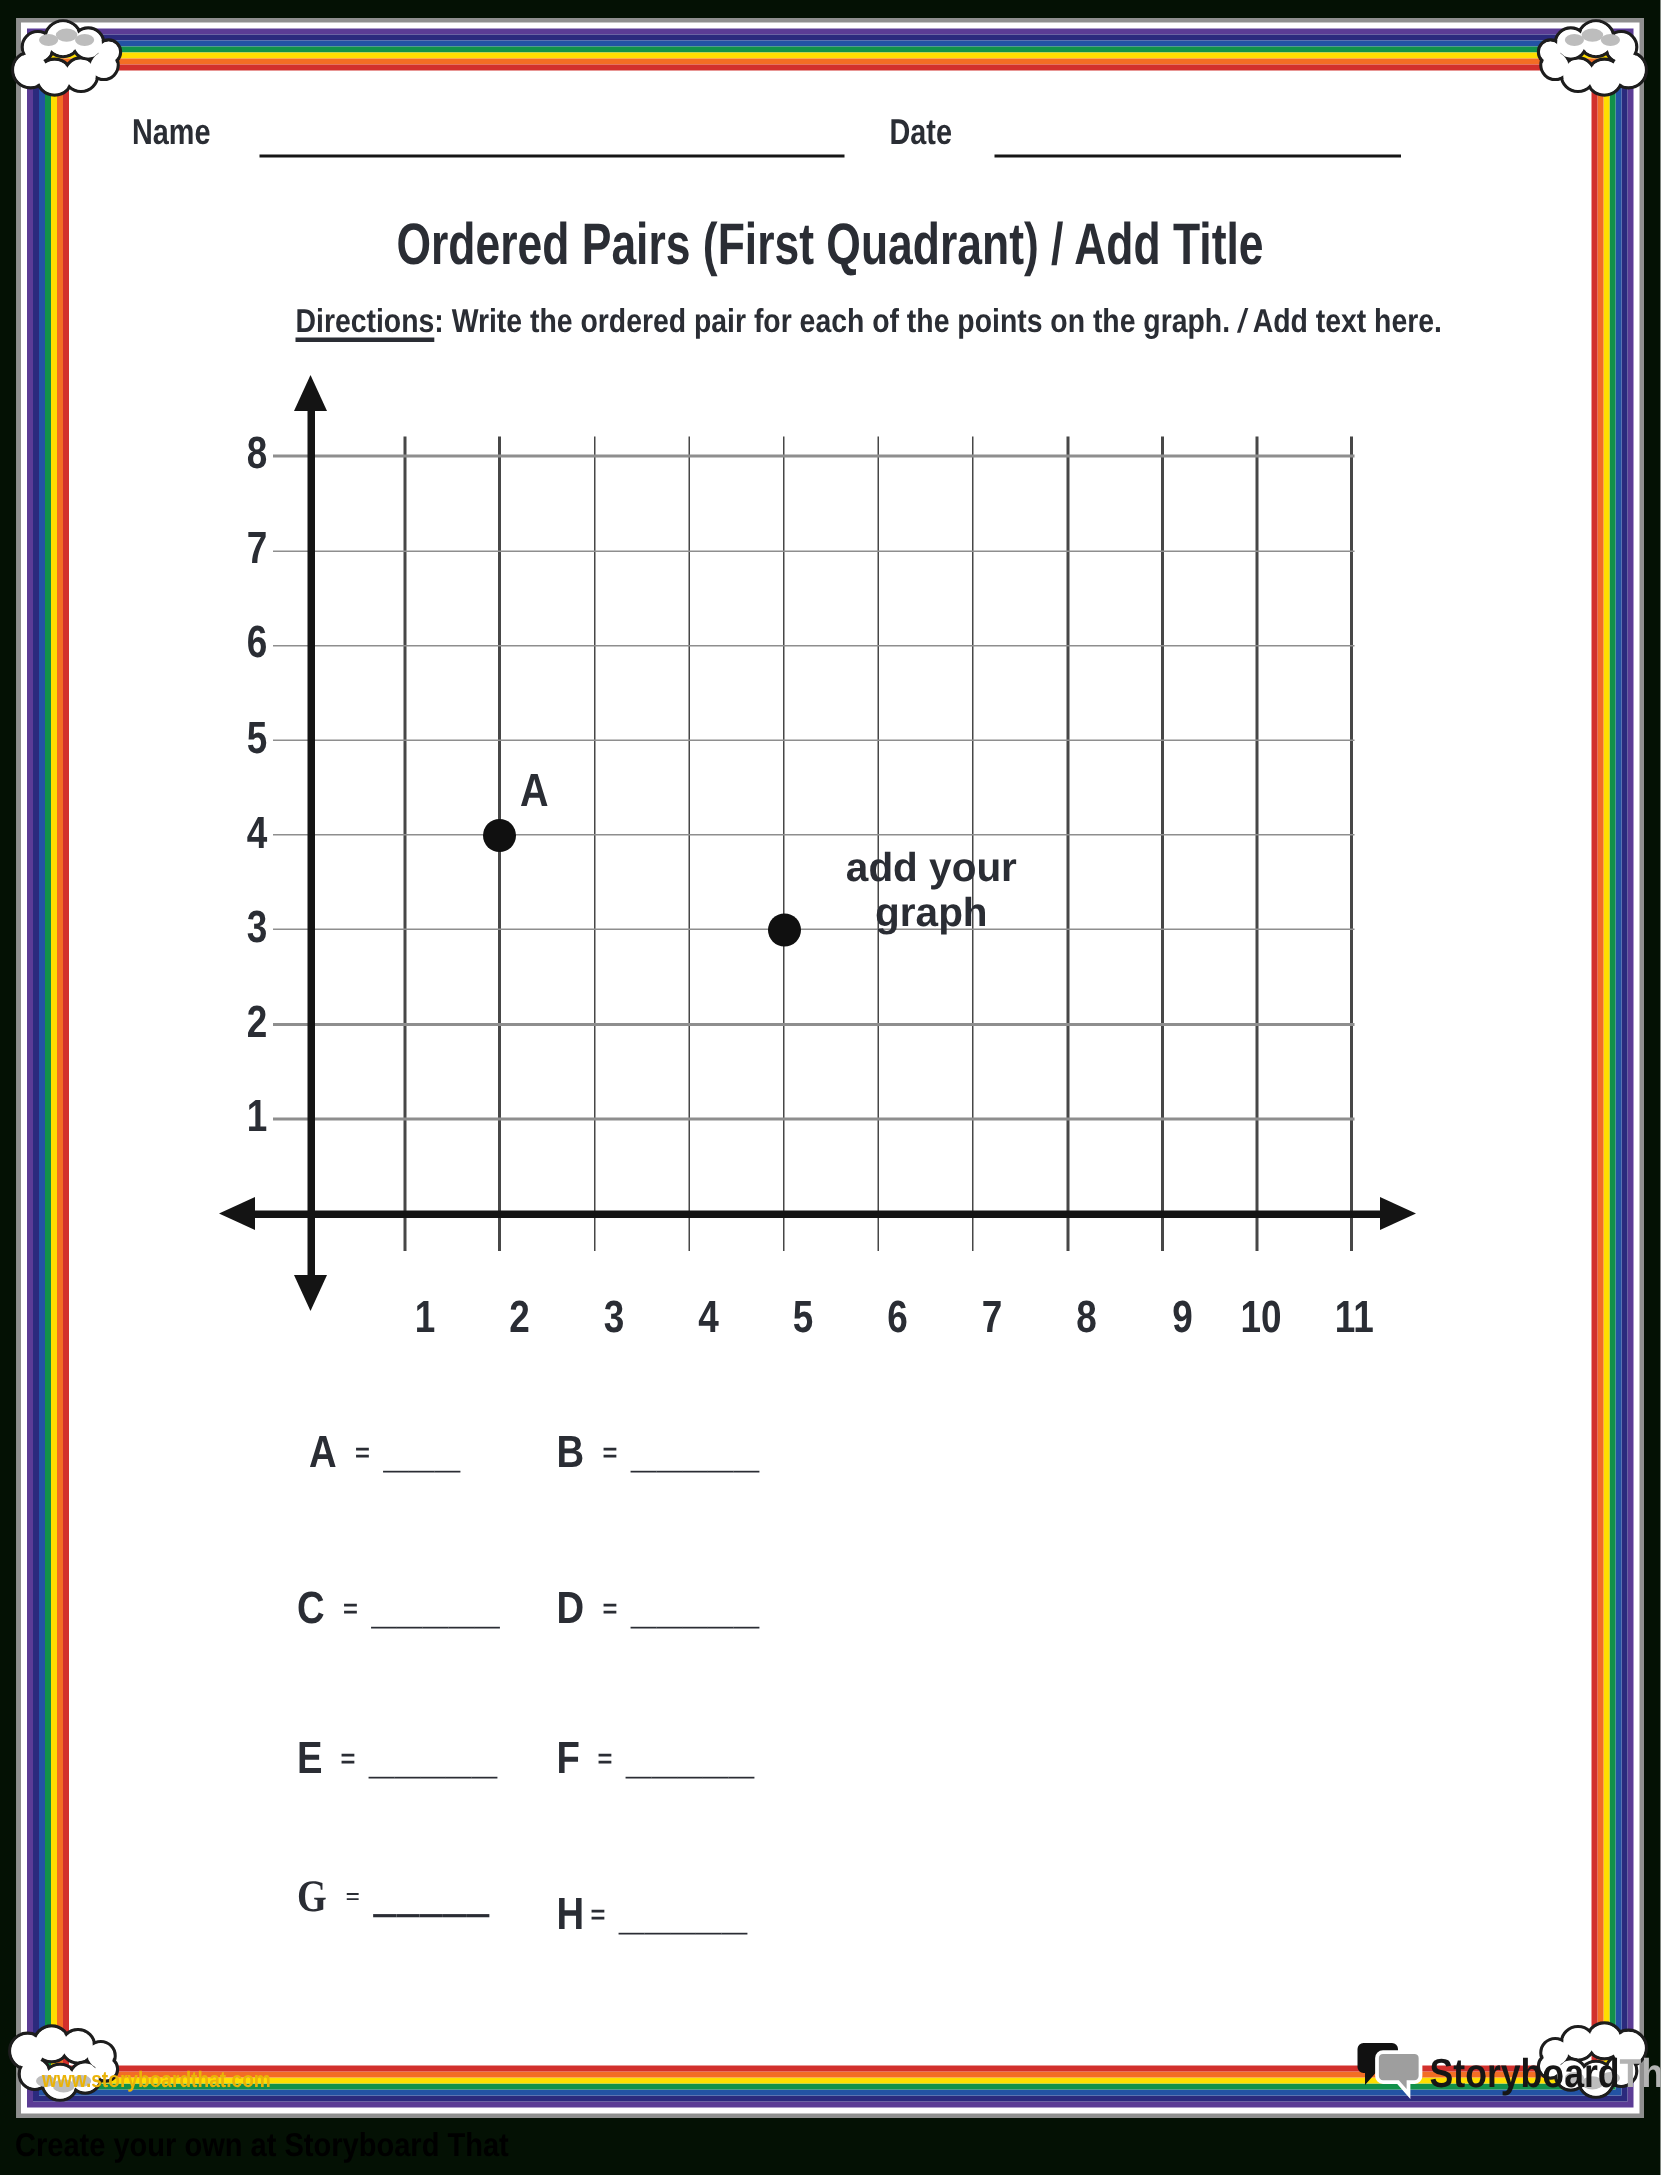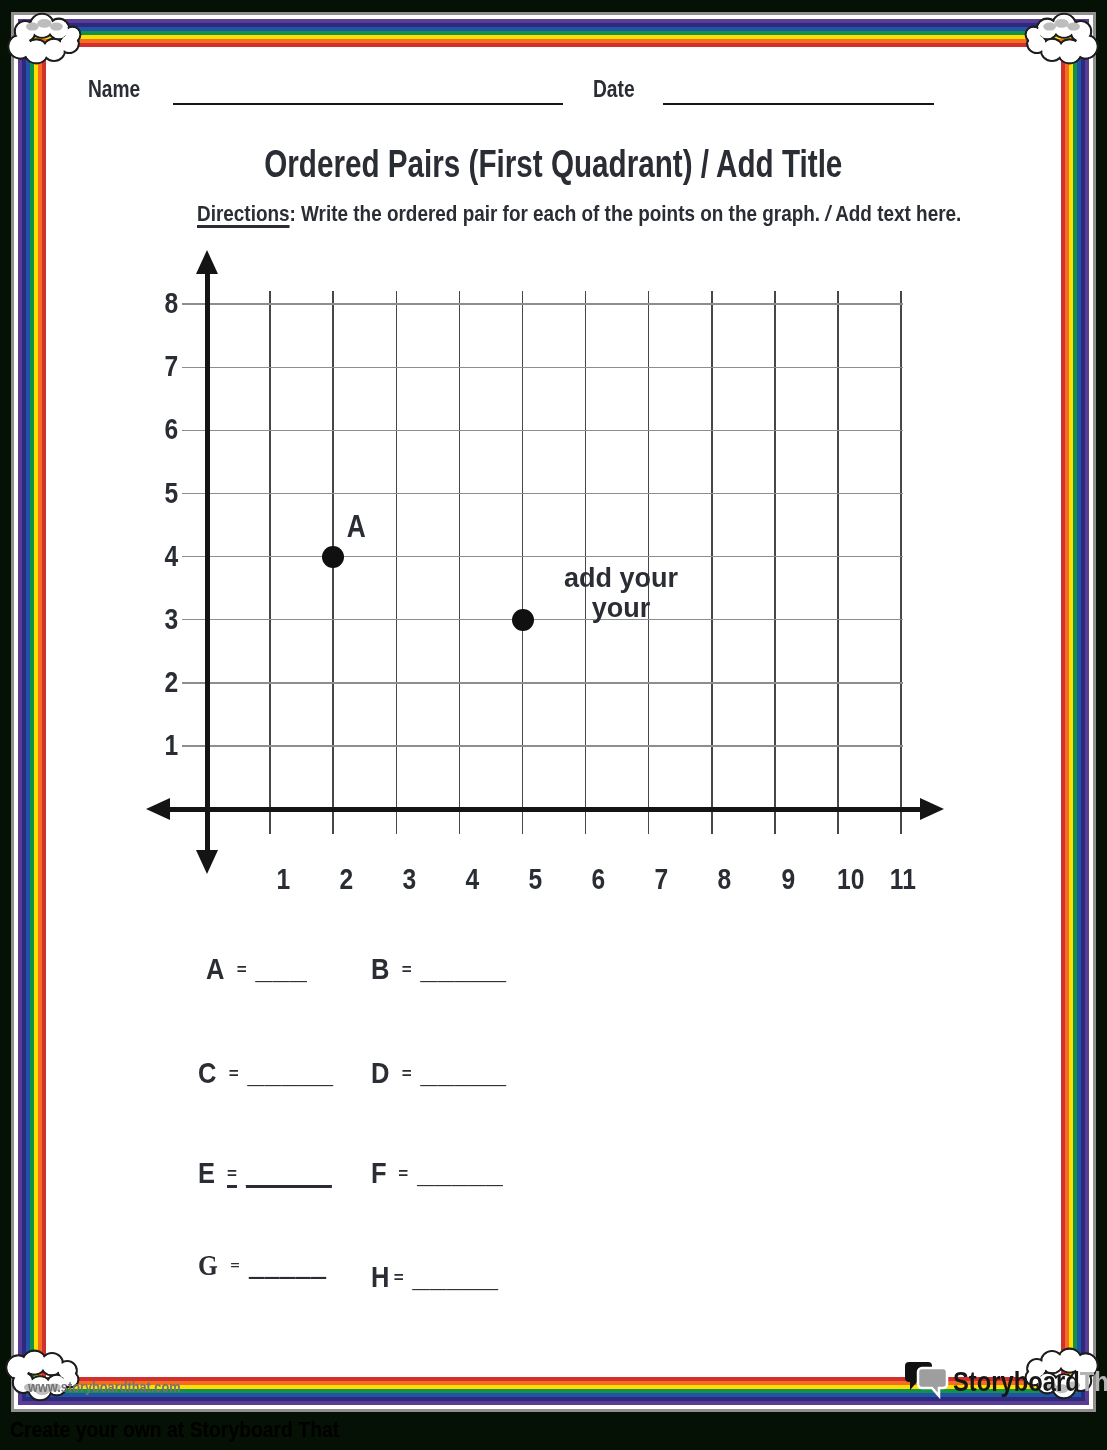--- a/index.html
+++ b/index.html
@@ -49,21 +49,21 @@
   .dot{position:absolute;width:22px;height:22px;border-radius:50%;background:#101010;}
   .pointlabel{position:absolute;font-size:31px;font-weight:800;}
   #annotation{position:absolute;text-align:center;font-size:27px;font-weight:800;line-height:30px;}
   
   .answer-item{position:absolute;font-size:30px;font-weight:700;white-space:nowrap;}
   .answer-item .ltr{display:inline-block;transform:scaleX(.85);transform-origin:0 50%;}
   .answer-item .eq{font-size:17px;font-weight:800;margin:0 9px;position:relative;top:-4px;}
   .answer-item .eq.tight{margin-left:1px;}
   .answer-item .blank{letter-spacing:.5px;}
   
-  #website{left:28px;top:1378px;font-size:15px;font-weight:700;color:#737373;z-index:5;}
+  #website{left:28px;top:1378px;font-size:15px;font-weight:700;color:#eab308;z-index:5;}
   #logo{left:903px;top:1360px;z-index:5;display:flex;align-items:center;}
   #logo .logotext{font-size:27px;font-weight:700;transform:scaleX(.88);transform-origin:0 50%;display:inline-block;white-space:nowrap;margin-left:4px;}
   #logo .lt1{color:#161616;}
   #logo .lt2{color:#b3b3b3;}
   #caption{left:10px;top:1417px;font-size:22px;font-weight:700;color:#000000;z-index:2;}
 </style>
 </head>
 <body>
 
 <div id="paper">
@@ -248,37 +248,37 @@
       <div class="ticklabel" style="left: 134px; width: 46px; top: 286.2px; text-align: right;"><span class="condc" style="transform:scaleX(.82);">8</span></div>
       <div class="ticklabel" style="left: 256.1px; width: 54px; top: 862px; text-align: center;"><span class="condc" style="transform:scaleX(.82);">1</span></div>
       <div class="ticklabel" style="left: 319.2px; width: 54px; top: 862px; text-align: center;"><span class="condc" style="transform:scaleX(.82);">2</span></div>
       <div class="ticklabel" style="left: 382.3px; width: 54px; top: 862px; text-align: center;"><span class="condc" style="transform:scaleX(.82);">3</span></div>
       <div class="ticklabel" style="left: 445.4px; width: 54px; top: 862px; text-align: center;"><span class="condc" style="transform:scaleX(.82);">4</span></div>
       <div class="ticklabel" style="left: 508.5px; width: 54px; top: 862px; text-align: center;"><span class="condc" style="transform:scaleX(.82);">5</span></div>
       <div class="ticklabel" style="left: 571.6px; width: 54px; top: 862px; text-align: center;"><span class="condc" style="transform:scaleX(.82);">6</span></div>
       <div class="ticklabel" style="left: 634.7px; width: 54px; top: 862px; text-align: center;"><span class="condc" style="transform:scaleX(.82);">7</span></div>
       <div class="ticklabel" style="left: 697.8px; width: 54px; top: 862px; text-align: center;"><span class="condc" style="transform:scaleX(.82);">8</span></div>
       <div class="ticklabel" style="left: 760.9px; width: 54px; top: 862px; text-align: center;"><span class="condc" style="transform:scaleX(.82);">9</span></div>
-      <div class="ticklabel" style="left: 824px; width: 54px; top: 862px; text-align: center;"><span class="condc" style="transform:scaleX(.82);">10</span></div>
+      <div class="ticklabel" style="left: 824px; width: 54px; top: 862px; "><span class="condc" style="transform:scaleX(.82);">10</span></div>
       <div class="ticklabel" style="left: 887.1px; width: 54px; top: 862px; text-align: left;"><span class="condc" style="transform:scaleX(.82);">11</span></div>
       <div class="dot" style="left: 322.2px; top: 545.6px; background: rgb(16, 16, 16);"></div>
       <div class="pointlabel" style="left: 345.2px; top: 508.6px;"><span class="condc" style="transform:scaleX(.85);">A</span></div>
       <div class="dot" style="left: 511.5px; top: 608.7px; background: rgb(16, 16, 16);"></div>
       <div class="" id="annotation" style="left: 510.936px; top: 563.054px; width: 220px;">
         <div>add your</div>
-        <div>your</div>
+        <div>graph</div>
       </div>
     </div>
 
   <div class="abs" id="answers" style="left:0;top:0;width:1022px;height:1450px;">
       <div class="answer-item" style="left: 206px; top: 952px;"><span class="ltr">A</span><span class="eq ">=</span><span class="blank">___</span></div>
       <div class="answer-item" style="left: 371px; top: 952px;"><span class="ltr">B</span><span class="eq ">=</span><span class="blank">_____</span></div>
       <div class="answer-item" style="left: 198px; top: 1056px;"><span class="ltr">C</span><span class="eq ">=</span><span class="blank">_____</span></div>
       <div class="answer-item" style="left: 371px; top: 1056px;"><span class="ltr">D</span><span class="eq ">=</span><span class="blank">_____</span></div>
-      <div class="answer-item" style="left: 198px; top: 1156px; text-decoration: underline;"><span class="ltr">E</span><span class="eq ">=</span><span class="blank">_____</span></div>
+      <div class="answer-item" style="left: 198px; top: 1156px;"><span class="ltr">E</span><span class="eq ">=</span><span class="blank">_____</span></div>
       <div class="answer-item" style="left: 371px; top: 1156px;"><span class="ltr">F</span><span class="eq ">=</span><span class="blank">_____</span></div>
       <div class="answer-item" style="left: 198px; top: 1248px; font-family: Liberation Serif, serif;"><span class="ltr">G</span><span class="eq ">=</span><span class="blank">_____</span></div>
       <div class="answer-item" style="left: 371px; top: 1260px;"><span class="ltr">H</span><span class="eq tight">=</span><span class="blank">_____</span></div>
     </div>
 </div>
 
 <div class="abs" id="website">
   <span class="cond" style="transform:scaleX(.85);">www.storyboardthat.com</span>
 </div>
 <div class="abs" id="logo">

